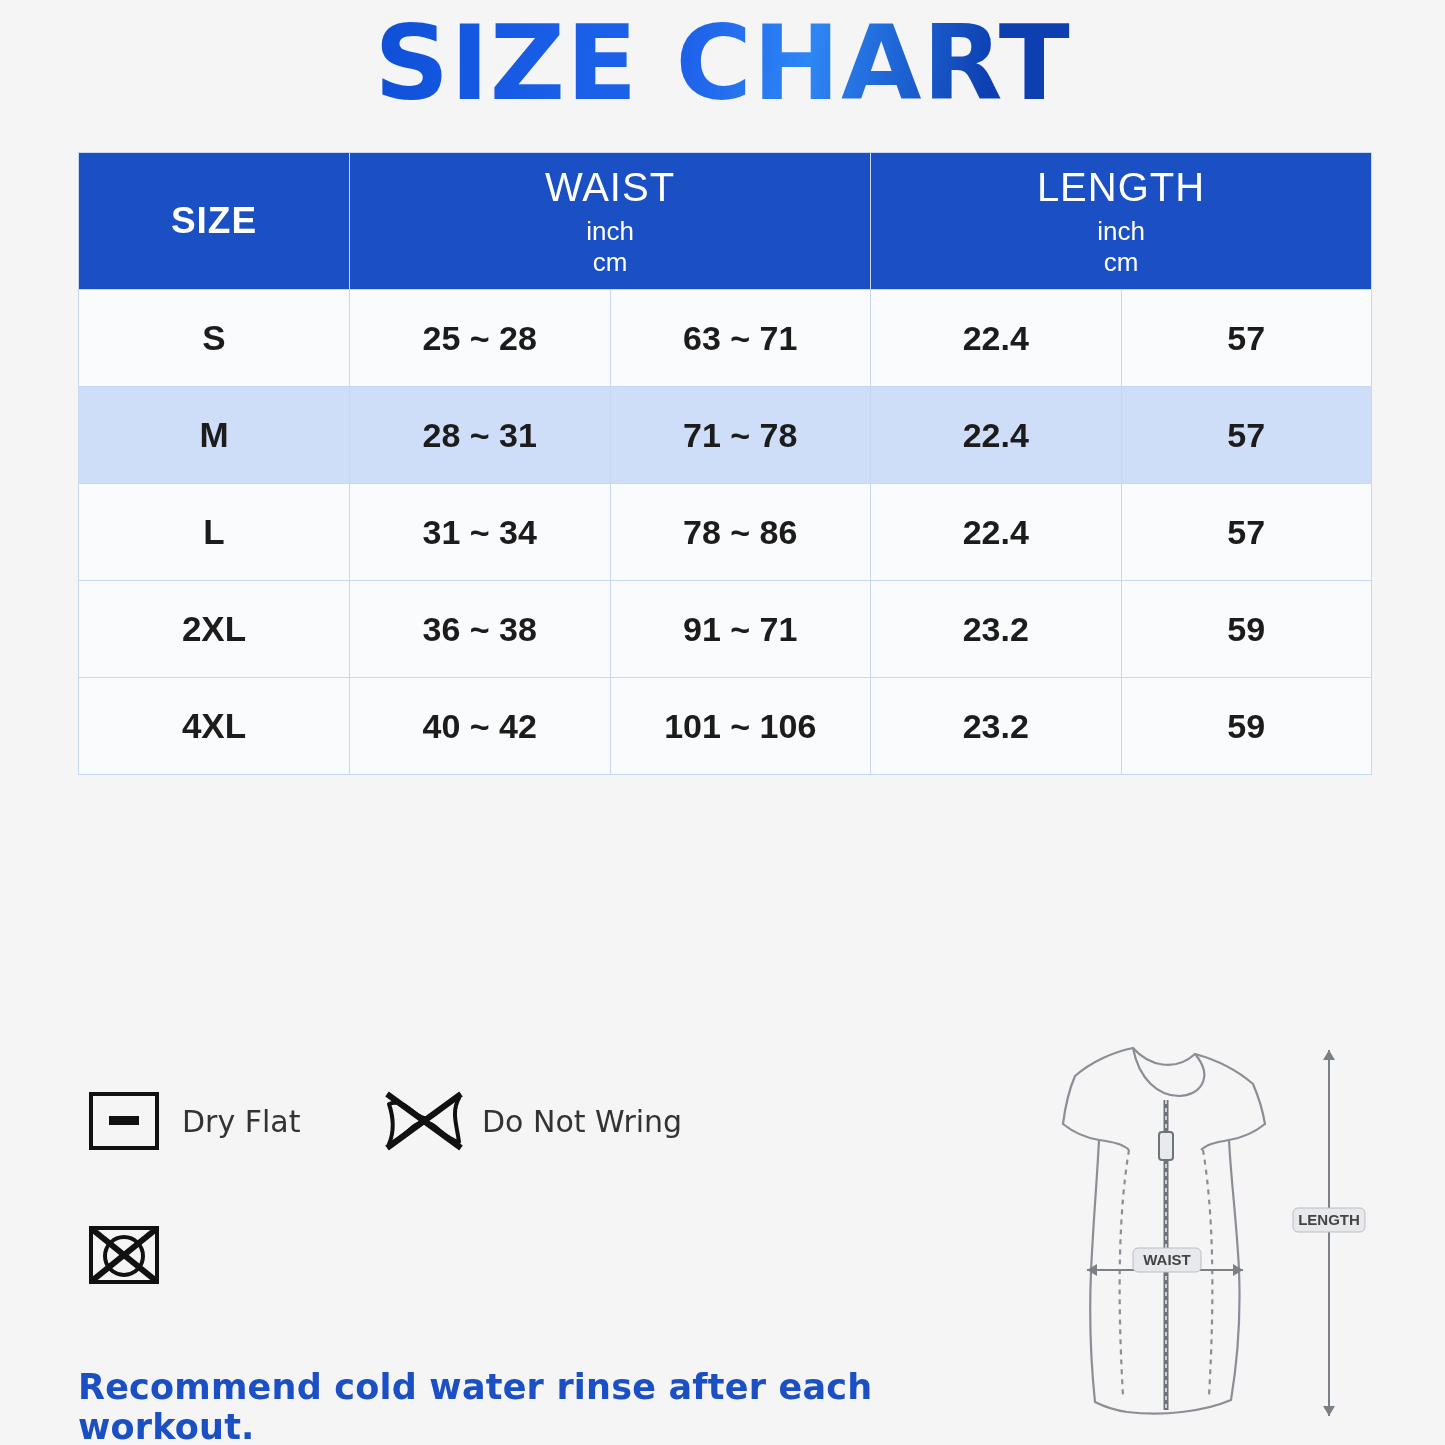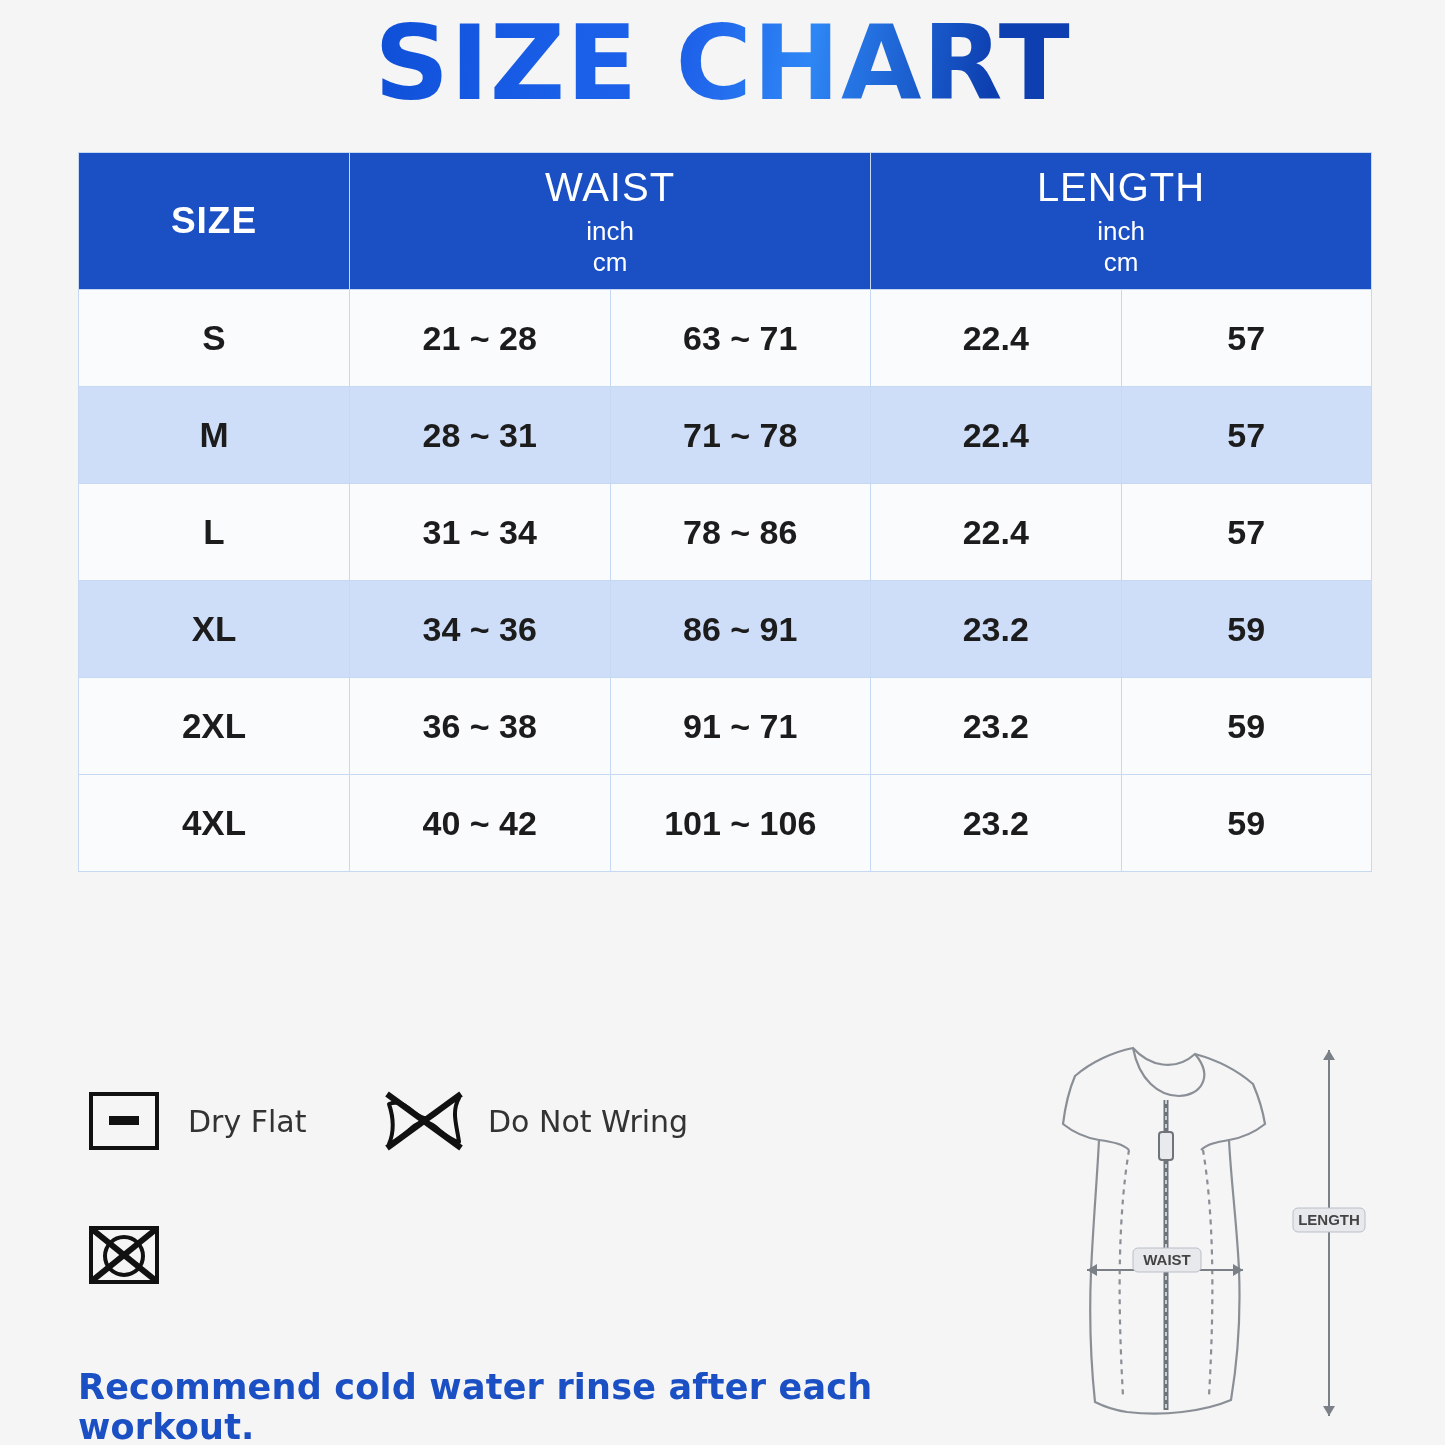--- a/index.html
+++ b/index.html
@@ -115,21 +115,21 @@
     width: 92px;
     height: 86px;
     flex: 0 0 92px;
     display: flex;
     align-items: center;
     justify-content: center;
   }
   .care-label {
     font-size: 30px;
     color: #333333;
-    margin-left: 18px;
+    margin-left: 12px;
     font-family: "DejaVu Sans", sans-serif;
   }
   .recommend {
     margin-top: 48px;
     font-size: 35px;
     font-weight: bold;
     color: #1b4fc4;
     font-family: "DejaVu Sans", sans-serif;
     letter-spacing: 0.2px;
   }
@@ -175,45 +175,38 @@
           <div class="hdr-units">
             <span>inch</span>
             <span>cm</span>
           </div>
         </th>
       </tr>
     </thead>
     <tbody>
       <tr class="odd">
         <td class="size-cell">S</td>
-        <td>21 ~ 28</td>
+        <td>25 ~ 28</td>
         <td>63 ~ 71</td>
         <td>22.4</td>
         <td>57</td>
       </tr>
       <tr class="even">
         <td class="size-cell">M</td>
         <td>28 ~ 31</td>
         <td>71 ~ 78</td>
         <td>22.4</td>
         <td>57</td>
       </tr>
       <tr class="odd">
         <td class="size-cell">L</td>
         <td>31 ~ 34</td>
         <td>78 ~ 86</td>
         <td>22.4</td>
         <td>57</td>
-      </tr>
-      <tr class="even">
-        <td class="size-cell">XL</td>
-        <td>34 ~ 36</td>
-        <td>86 ~ 91</td>
-        <td>23.2</td>
-        <td>59</td>
       </tr>
       <tr class="odd">
         <td class="size-cell">2XL</td>
         <td>36 ~ 38</td>
         <td>91 ~ 71</td>
         <td>23.2</td>
         <td>59</td>
       </tr>
       <tr class="odd">
         <td class="size-cell">4XL</td>

